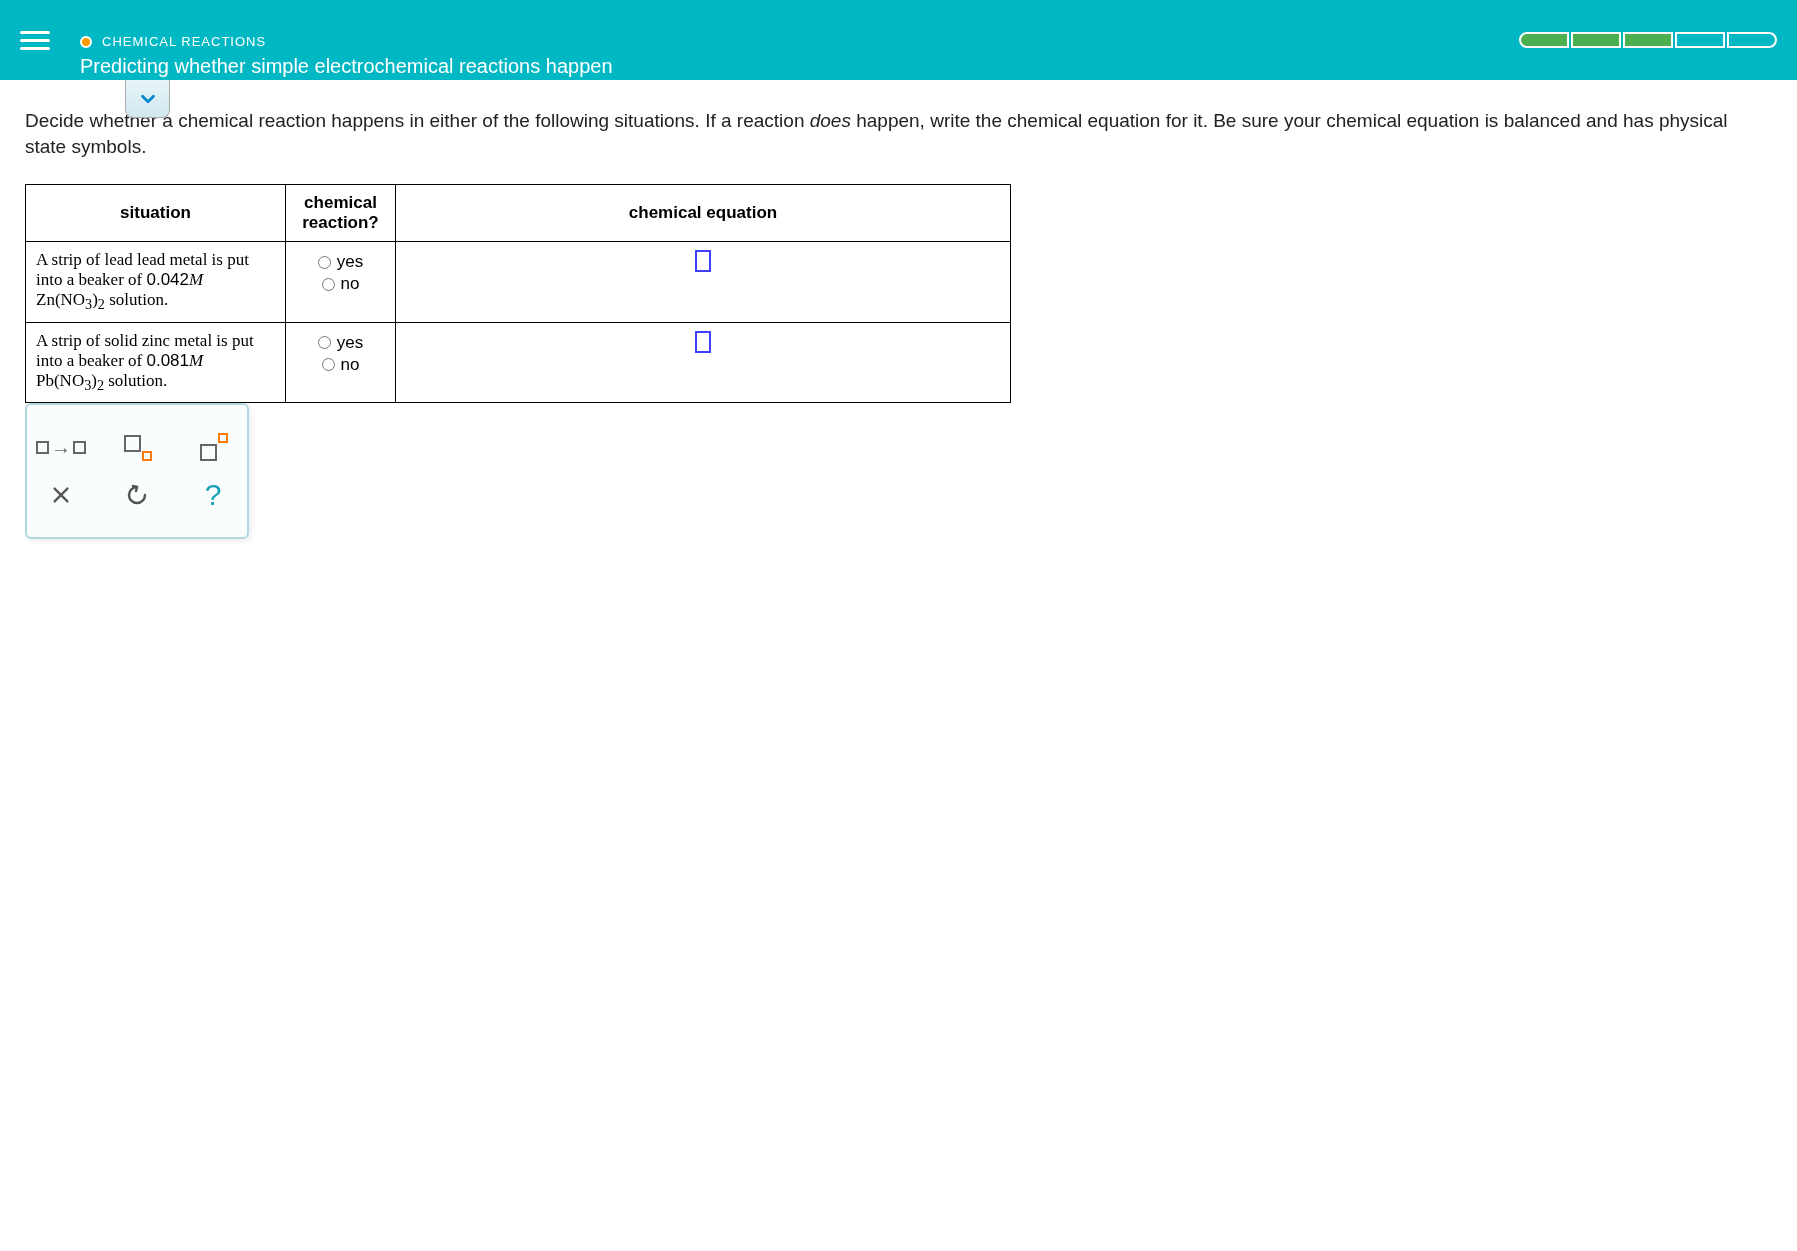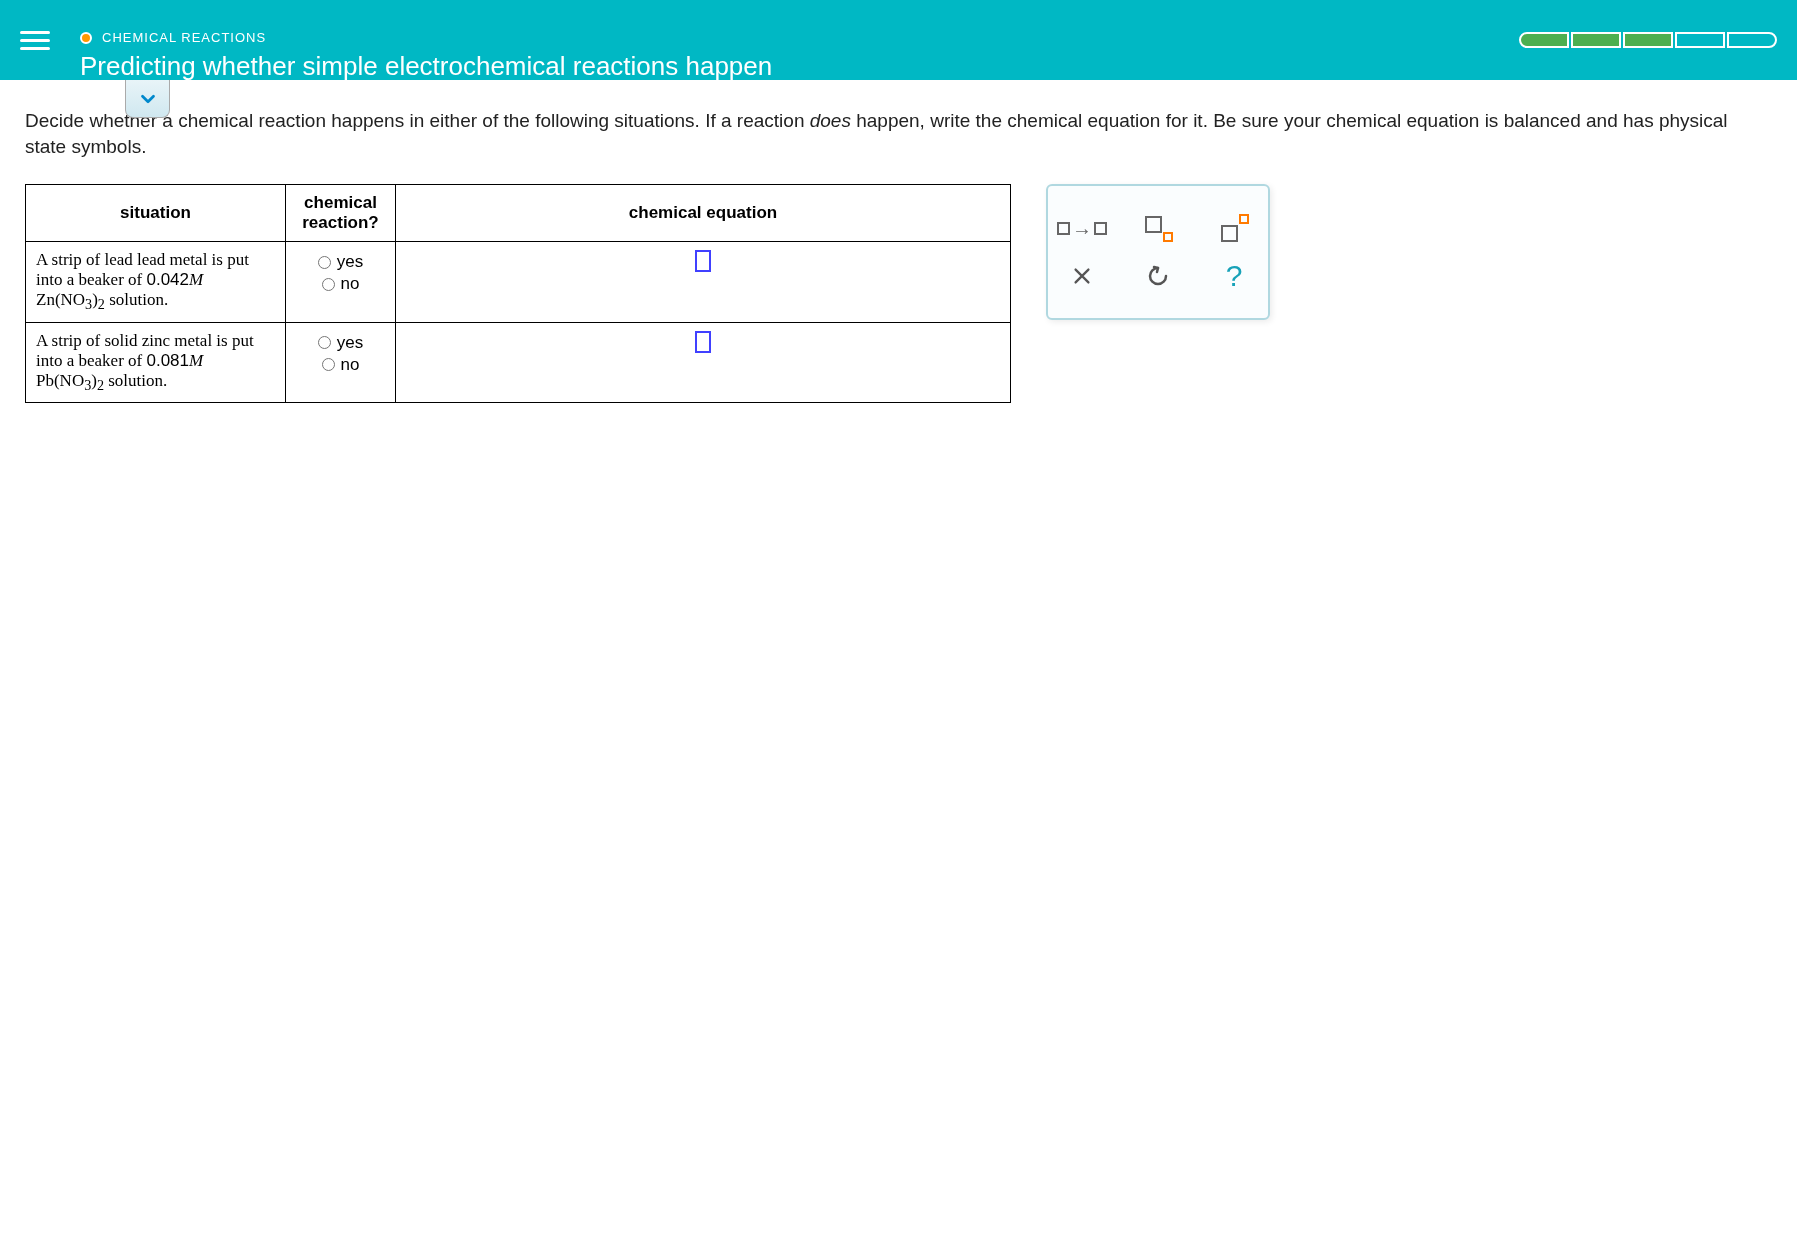--- a/index.html
+++ b/index.html
@@ -39,21 +39,21 @@
     border: 2px solid #fff;
   }
   .category-label {
     color: #fff;
     font-size: 13px;
     letter-spacing: 1px;
     font-weight: 500;
   }
   .topic-title {
     color: #fff;
-    font-size: 26px;
+    font-size: 20px;
     font-weight: 400;
   }
   .progress-bar {
     display: flex;
     gap: 2px;
   }
   .progress-segment {
     height: 16px;
     border: 2px solid #fff;
   }
@@ -86,22 +86,22 @@
   .instructions {
     font-size: 19px;
     color: #222;
     line-height: 1.35;
     margin-bottom: 25px;
   }
   .instructions em { font-style: italic; }
   
   .main-flex {
     display: flex;
-    gap: 35px;
     align-items: flex-start;
+    flex-direction: column;
   }
   
   table.qtable {
     border-collapse: collapse;
     font-size: 17px;
   }
   table.qtable th, table.qtable td {
     border: 1px solid #000;
     padding: 8px 10px;
     vertical-align: top;

